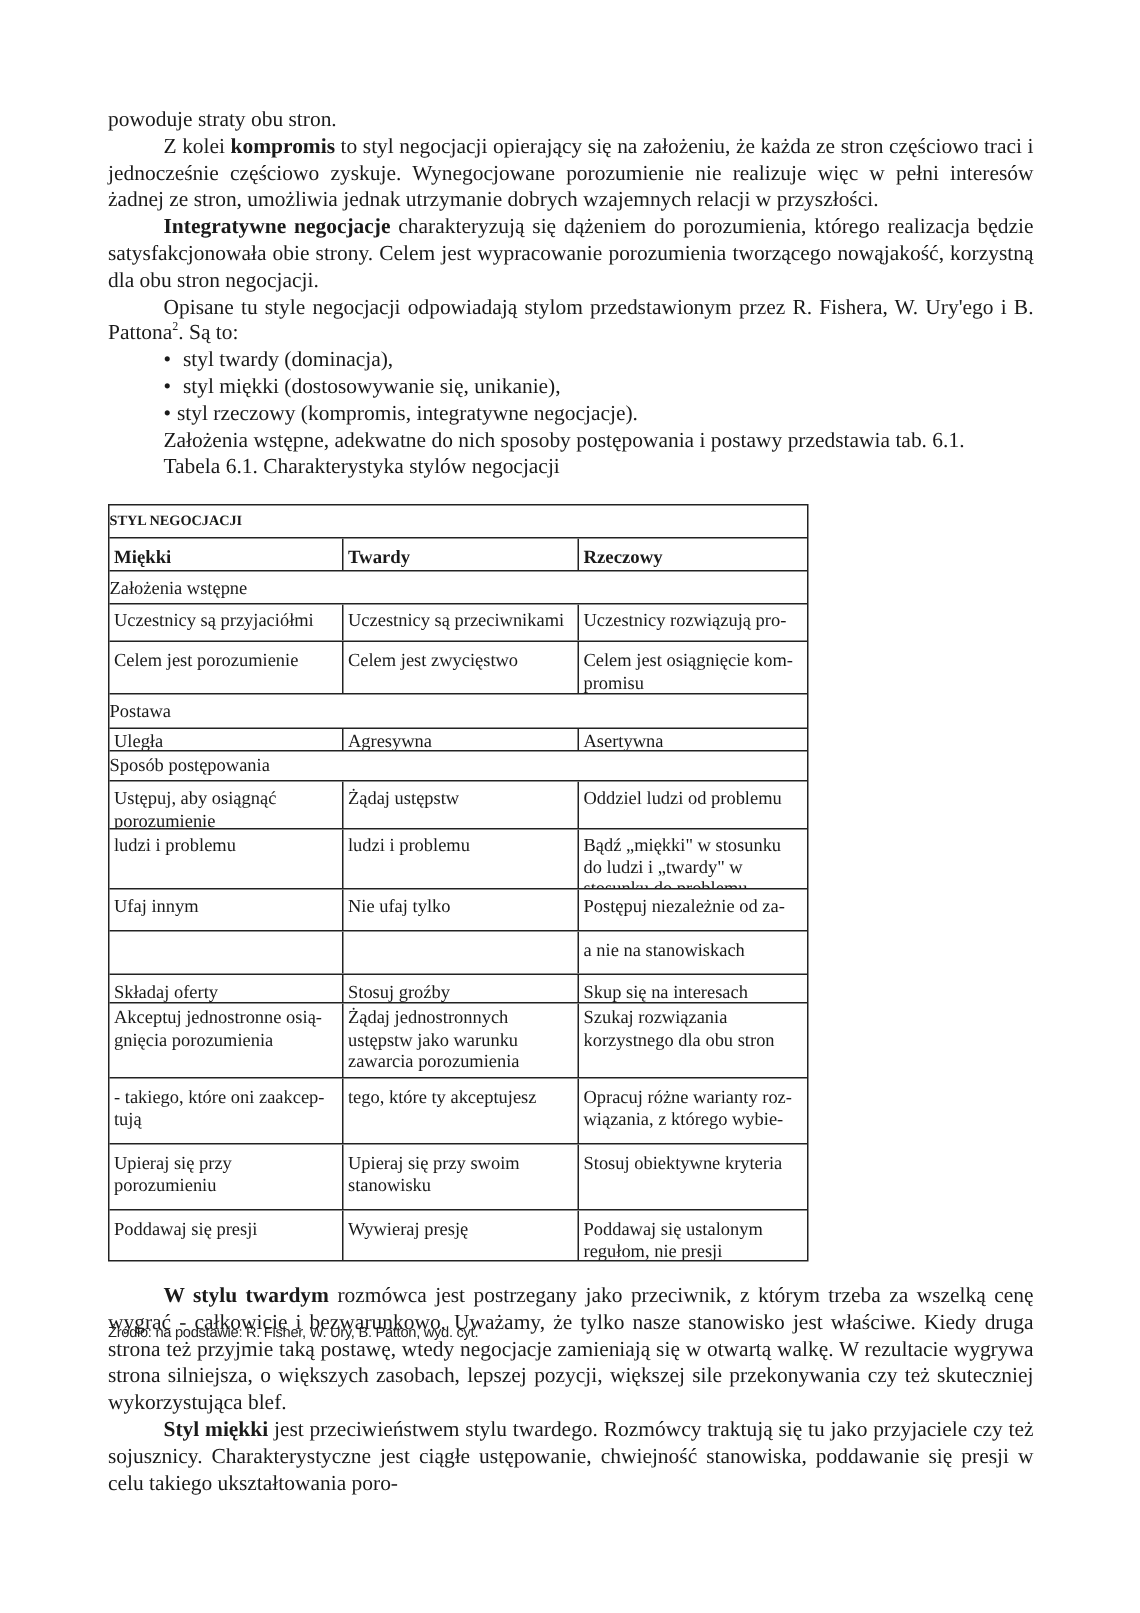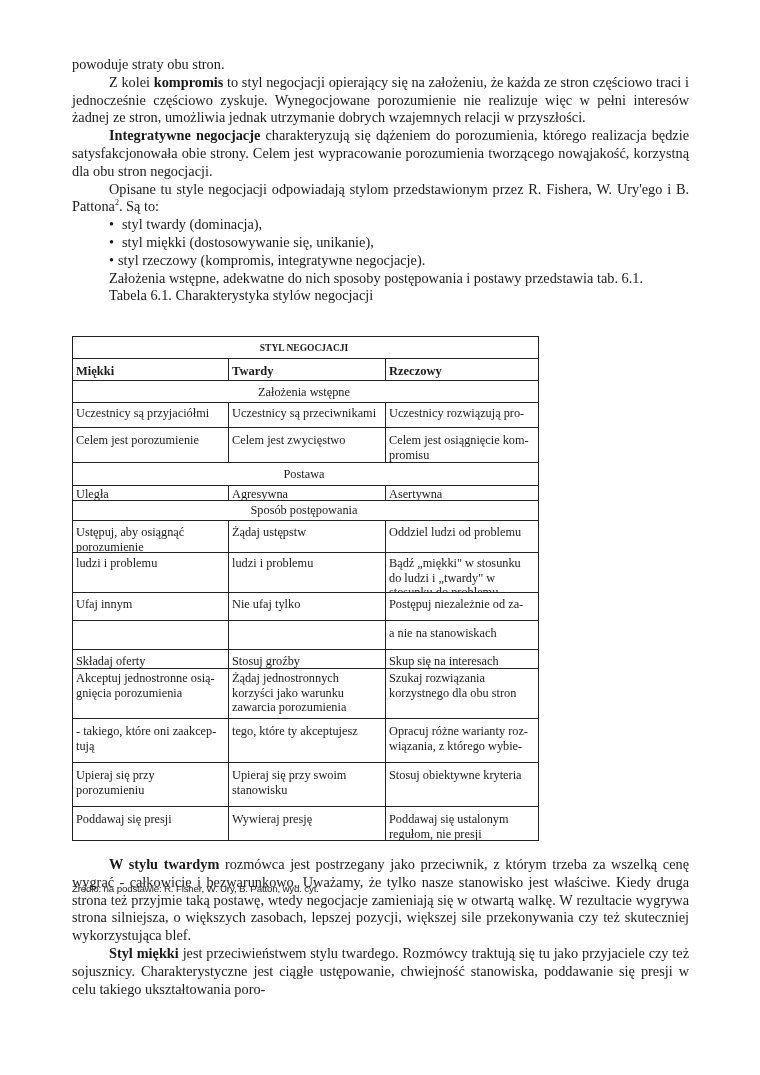--- a/index.html
+++ b/index.html
@@ -1,36 +1,36 @@
 <!DOCTYPE html>
 <html><head>
   <meta charset="utf-8">
   <style>
     html, body { margin: 0; padding: 0; background: #ffffff; }
     body { width: 760px; height: 1075px; position: relative; overflow: hidden;
            font-family: "Liberation Serif", "DejaVu Serif", serif; color: #1a1a1a; }
-    .page { position: absolute; left: 72px; top: 56px; width: 617px; font-size: 14.3px; line-height: 17.8px; }
+    .page { position: absolute; left: 72px; top: 72px; width: 617px; font-size: 14.3px; line-height: 17.8px; }
     .p { margin: 0; text-align: justify; }
     .indent { text-indent: 37px; }
     .p b { font-weight: bold; }
     sup { font-size: 8px; line-height: 0; vertical-align: super; }
     .bullet { margin: 0; padding-left: 37px; }
     .bullet-dot { display: inline-block; width: 13px; }
     .bullet.tight .bullet-dot { width: 9px; }
     .plain-indent { margin: 0; padding-left: 37px; }
 
     .table { position: absolute; left: 72px; top: 336px; width: 467px; border: 1px solid #222; box-sizing: border-box;
              font-family: "Liberation Serif", "DejaVu Serif", serif; font-size: 12.3px; line-height: 14.5px; }
     .tr { position: relative; border-bottom: 1px solid #222; box-sizing: border-box; overflow: hidden; display: flex; }
     .tr:last-child { border-bottom: none; }
     .td { box-sizing: border-box; padding: 3px 3px 0 3px; overflow: hidden; }
     .c1 { width: 156px; border-right: 1px solid #222; }
     .c2 { width: 157px; border-right: 1px solid #222; }
     .c3 { width: 152px; }
-    .span { width: 100%; text-align: center; padding-left: 0; }
+    .span { width: 100%; padding-left: 0; }
     .title-row .span { font-size: 9.5px; font-weight: bold; padding-top: 4px; }
     .head .td { font-weight: bold; font-size: 12.5px; padding-top: 5px; }
     .section .span { padding-top: 4px; }
     .source { position: absolute; left: 72px; top: 842px; font-size: 9.8px; font-family: "Liberation Sans", "DejaVu Sans", sans-serif; color: #222; letter-spacing: -0.2px; margin-top: 41px; }
     .page2 { position: absolute; left: 72px; top: 856px; width: 617px; font-size: 14.3px; line-height: 17.8px; }
   </style>
 </head>
 <body>
 
 <div class="page">
@@ -98,21 +98,21 @@
     <div class="td c2" style="padding-top:5px"></div>
     <div class="td c3" style="padding-top:5px">a nie na stanowiskach</div>
   </div>
   <div class="tr" style="height:19px">
     <div class="td c1" style="padding-top:4px">Składaj oferty</div>
     <div class="td c2" style="padding-top:4px">Stosuj groźby</div>
     <div class="td c3" style="padding-top:4px">Skup się na interesach</div>
   </div>
   <div class="tr" style="height:50px">
     <div class="td c1" style="padding-top:2px">Akceptuj jednostronne osią-gnięcia porozumienia</div>
-    <div class="td c2" style="padding-top:2px">Żądaj jednostronnych korzyści jako warunku zawarcia porozumienia</div>
+    <div class="td c2" style="padding-top:2px">Żądaj jednostronnych ustępstw jako warunku zawarcia porozumienia</div>
     <div class="td c3" style="padding-top:2px">Szukaj rozwiązania korzystnego dla obu stron</div>
   </div>
   <div class="tr" style="height:44px">
     <div class="td c1" style="padding-top:5px">- takiego, które oni zaakcep-tują</div>
     <div class="td c2" style="padding-top:5px">tego, które ty akceptujesz</div>
     <div class="td c3" style="padding-top:5px">Opracuj różne warianty roz-wiązania, z którego wybie-</div>
   </div>
   <div class="tr" style="height:44px">
     <div class="td c1" style="padding-top:5px">Upieraj się przy porozumieniu</div>
     <div class="td c2" style="padding-top:5px">Upieraj się przy swoim stanowisku</div>

